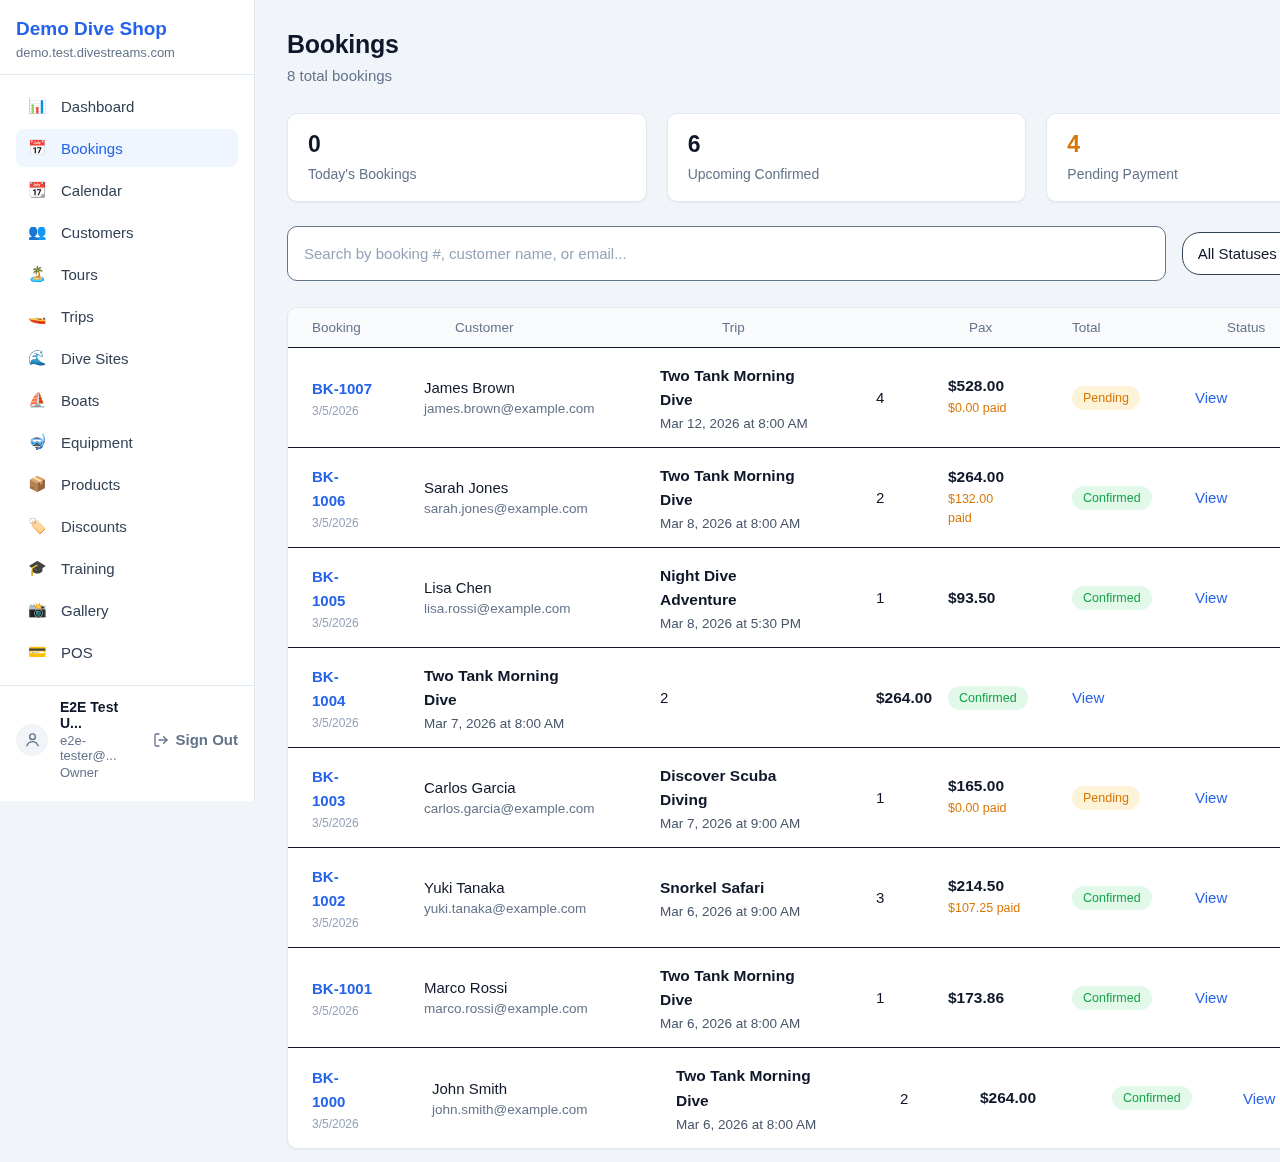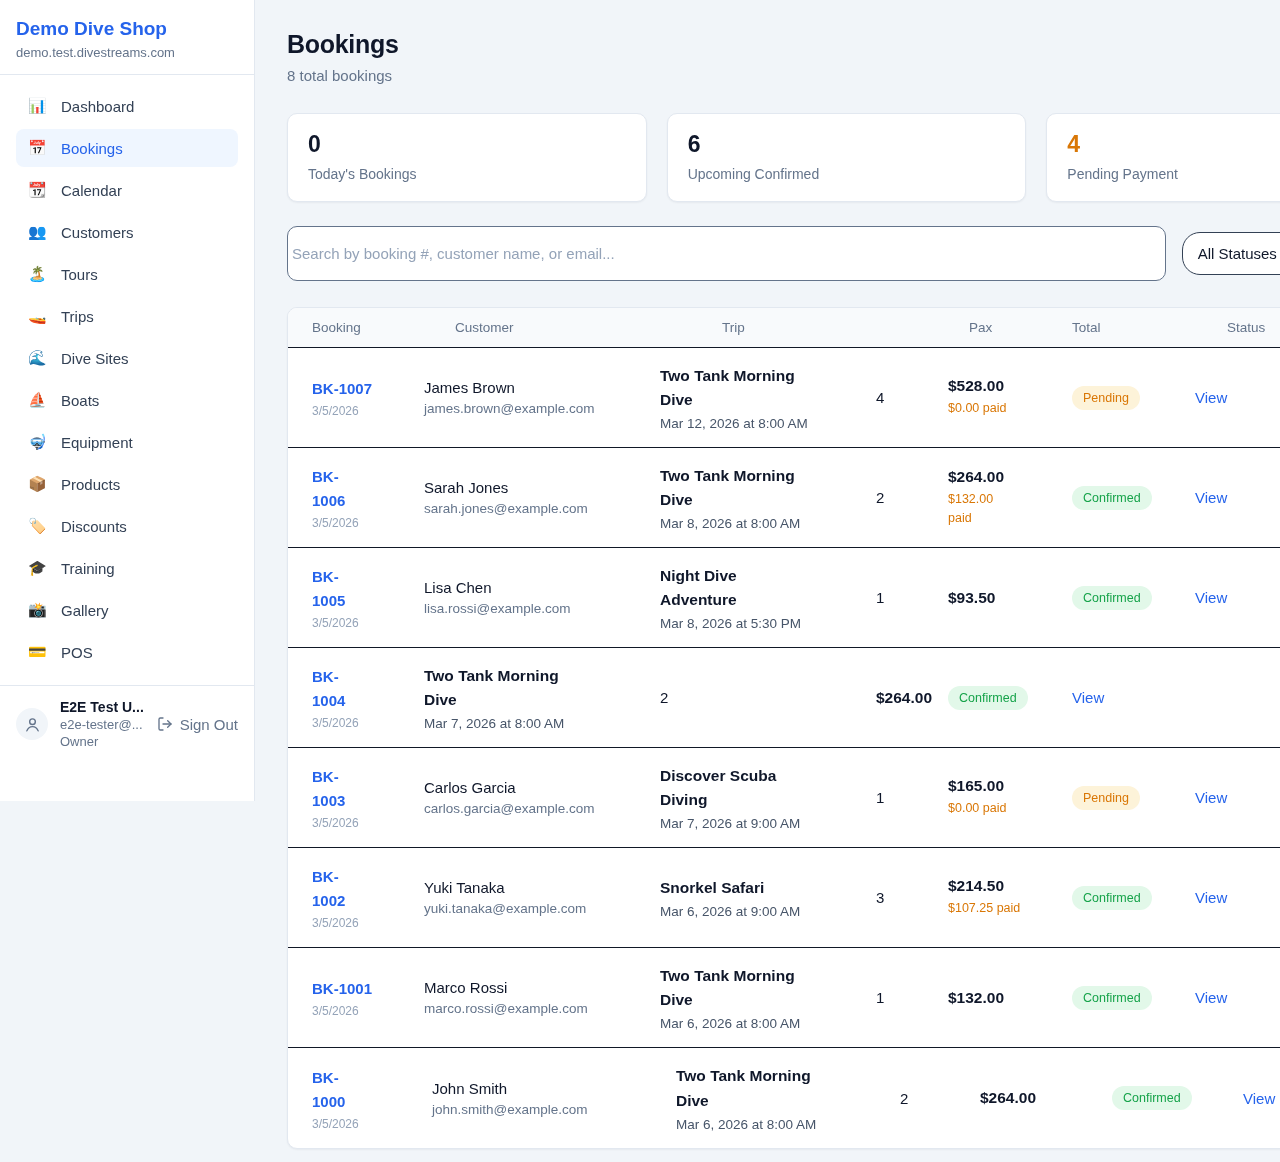--- a/index.html
+++ b/index.html
@@ -36,20 +36,21 @@
     width:32px; height:32px; border-radius:50%; background:#f1f5f9;
     display:flex; align-items:center; justify-content:center; flex:0 0 32px;
   }
   .user-info { flex:1; min-width:0; }
   .user-name { font-size:14px; font-weight:bold; color:#0f172a; }
   .user-email, .user-role { font-size:13px; color:#64748b; margin-top:2px; }
   .signout {
     display:flex; align-items:center; gap:7px; background:none; border:none;
     color:#64748b; font-size:15px; cursor:pointer; white-space:nowrap;
     font-family:"Liberation Sans", sans-serif;
+    font-weight:bold;
   }
 
   
   .main { flex:1; padding:30px 32px 32px 32px; }
   .page-head { display:flex; justify-content:space-between; align-items:flex-start; }
   .page-title { font-size:25px; font-weight:bold; letter-spacing:-0.3px; }
   .page-sub { font-size:15px; color:#64748b; margin-top:8px; }
   .btn-primary {
     background:#2563eb; color:#ffffff; border:none; border-radius:8px;
     padding:12px 18px; font-size:15px; cursor:pointer;
@@ -60,21 +61,21 @@
   .stat-card {
     flex:1; background:#ffffff; border:1px solid #e2e8f0; border-radius:10px;
     padding:17px 20px 19px 20px; box-shadow:0 1px 2px rgba(15,23,42,.05);
   }
   .stat-value { font-size:23px; font-weight:bold; }
   .stat-label { font-size:14px; color:#64748b; margin-top:8px; }
 
   .filter-row { display:flex; align-items:center; gap:16px; margin-top:24px; }
   .search-input {
     flex:1; height:55px; background:#ffffff; border:1px solid #64748b;
-    border-radius:10px; padding:0 4px; font-size:15px; color:#0f172a;
+    border-radius:10px; padding:0 16px; font-size:15px; color:#0f172a;
     font-family:"Liberation Sans", sans-serif; outline:none;
   }
   .search-input::placeholder { color:#94a3b8; }
   .status-select {
     width:143px; height:43px; background:#ffffff; border:1px solid #334155;
     border-radius:18px; display:flex; align-items:center; justify-content:space-between;
     padding:0 13px 0 15px; font-size:15px; color:#0f172a; cursor:pointer;
   }
   .filter-btn {
     background:none; border:none; font-size:15px; color:#1e293b;
@@ -410,21 +411,21 @@
     <div>
       <div class="cust-name">Marco Rossi</div>
       <div class="cust-email">marco.rossi@example.com</div>
     </div>
     <div>
       <div class="trip-name">Two Tank Morning Dive</div>
       <div class="trip-date">Mar 6, 2026 at 8:00 AM</div>
     </div>
     <div class="pax">1</div>
     <div>
-      <div class="total-amt">$132.00</div>
+      <div class="total-amt">$173.86</div>
 
     </div>
     <div>
       <span class="pill confirmed">Confirmed</span>
     </div>
     <div>
       <a class="view-link">View</a>
     </div>
   </div>
           <div class="t-row two-line-id">

